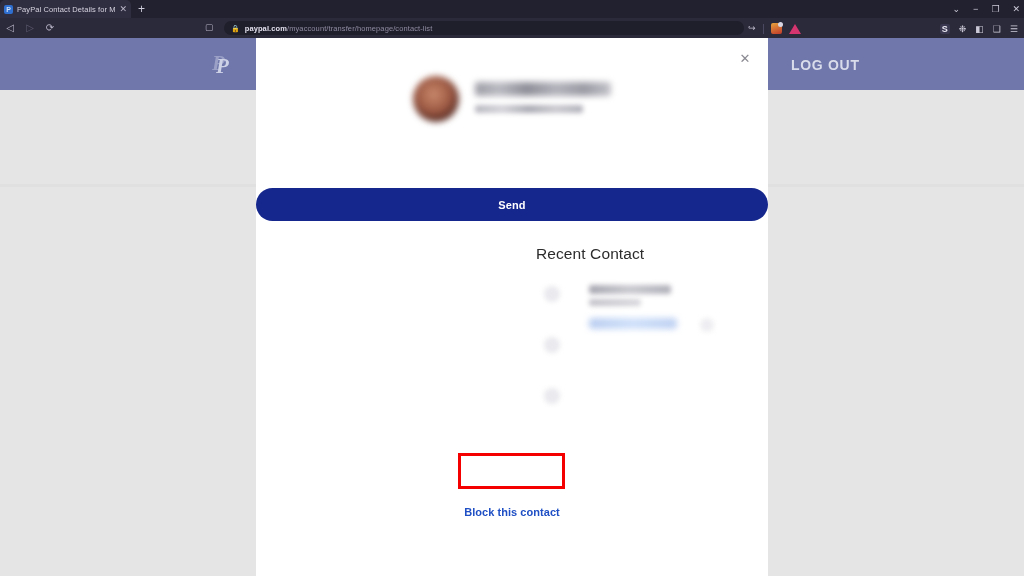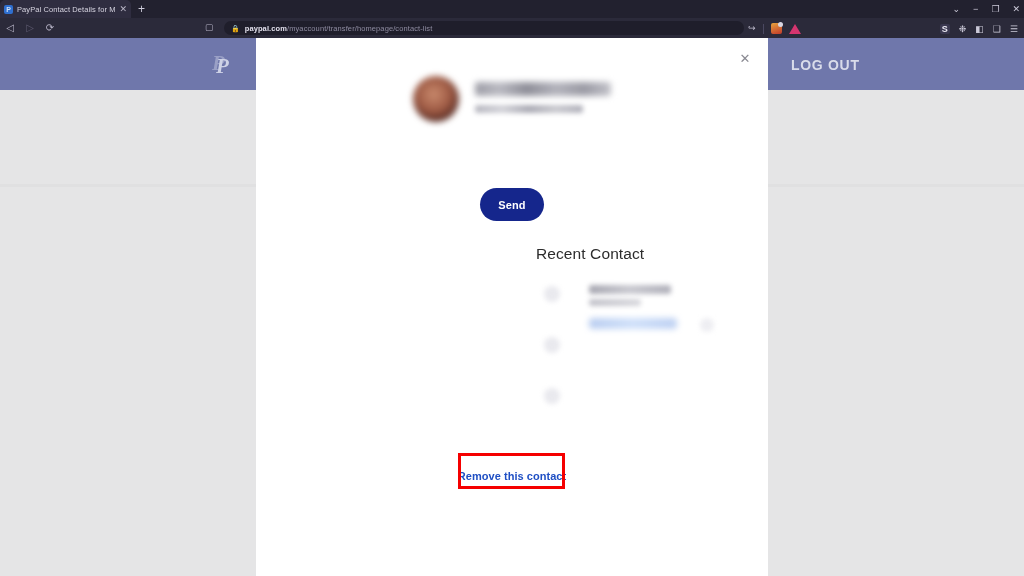--- a/index.html
+++ b/index.html
@@ -128,21 +128,21 @@
     width:136px; height:14px; border-radius:3px;
     background:linear-gradient(90deg,#9d9da6 0%, #babac2 18%, #8e8e98 38%, #b3b3bc 60%, #9a9aa4 80%, #c2c2c9 100%);
     filter:blur(3.2px);
   }
   .p-sub {
     margin-top:9px; width:108px; height:8px; border-radius:3px;
     background:linear-gradient(90deg,#b6b6bf 0%, #d2d2d8 25%, #a9a9b3 50%, #c8c8ce 75%, #b0b0ba 100%);
     filter:blur(2.6px);
   }
 
-  .cta { position:absolute; left:0; top:150px; width:512px; display:flex; justify-content:center; gap:14px; }
+  .cta { position:absolute; left:0; top:150px; width:512px; display:flex; justify-content:center; gap:14px;flex-direction:column; }
   .btn {
     min-width:57px; height:33px; border-radius:17px; background:#15268c;
     color:#ffffff; font-size:11px; font-weight:bold; letter-spacing:.1px;
     display:flex; align-items:center; justify-content:center; padding:0 18px;
   }
 
   .section-title {
     position:absolute; left:280px; top:207px;
     font-size:15.5px; color:#2c2c2c; font-weight:normal; letter-spacing:.1px;
   }
@@ -270,21 +270,21 @@
       <div class="act-row">
         <div class="act-ico"></div>
 
       </div>
       <div class="act-row">
         <div class="act-ico"></div>
 
       </div>
     </div>
 
-    <div class="link-row" id="remove-row">
-      <span class="modal-link">Remove this contact</span>
+    <div class="link-row" id="block-row">
+      <span class="modal-link">Block this contact</span>
     </div>
 
   </div>
 
   <div class="annot"></div>
 
 </div>
 
 </body></html>

